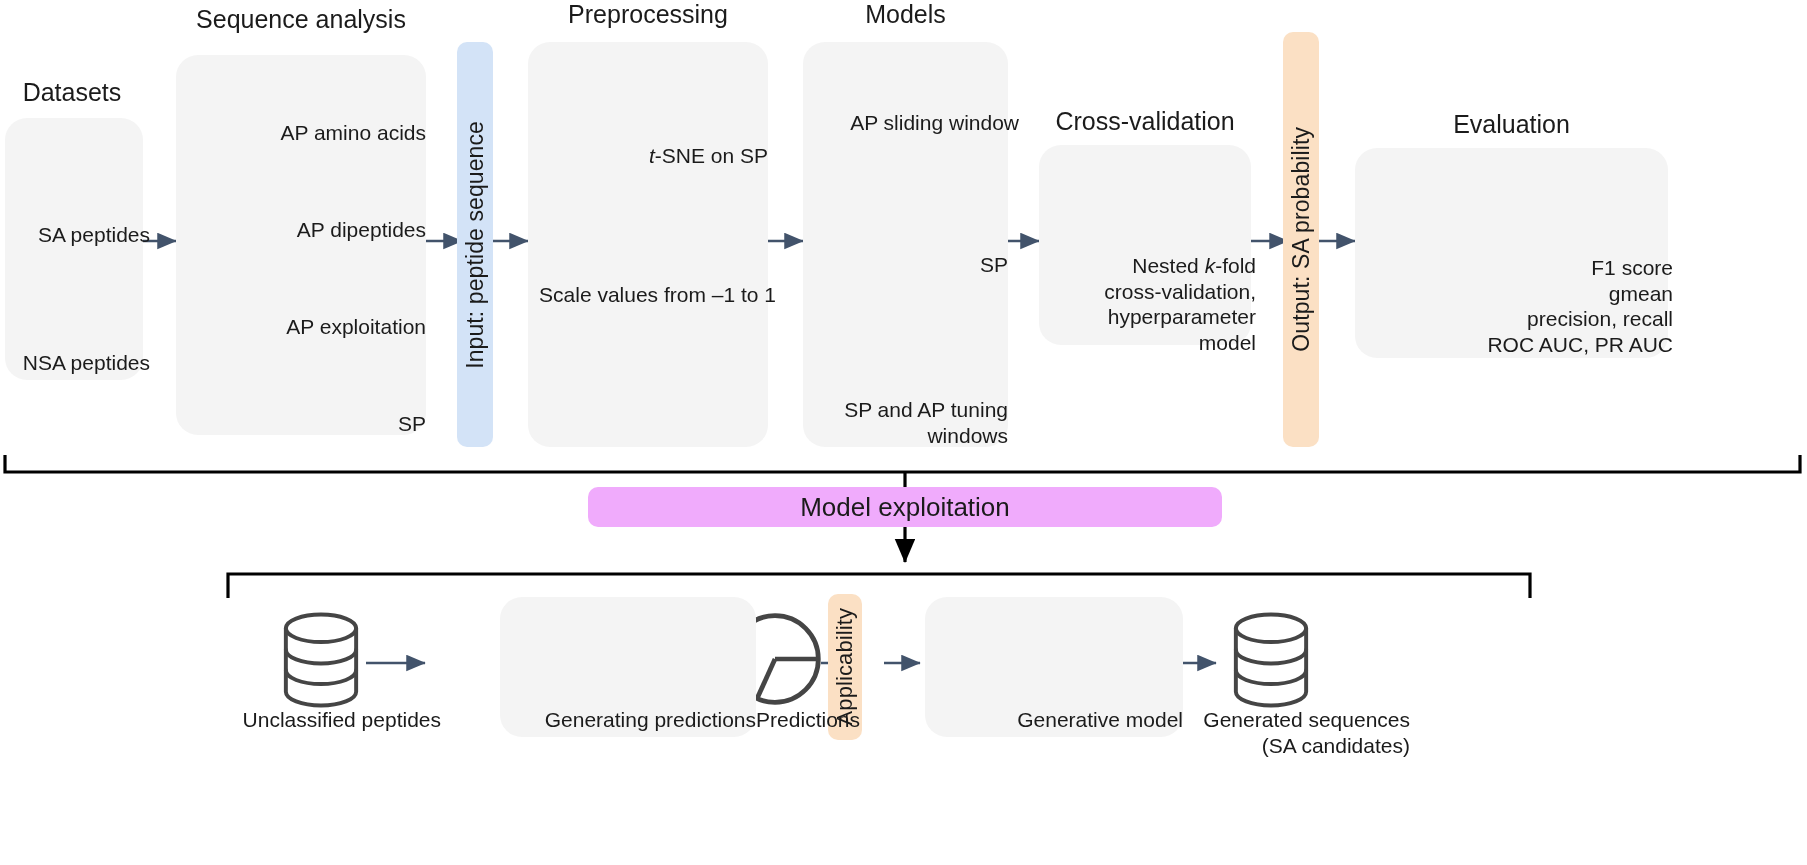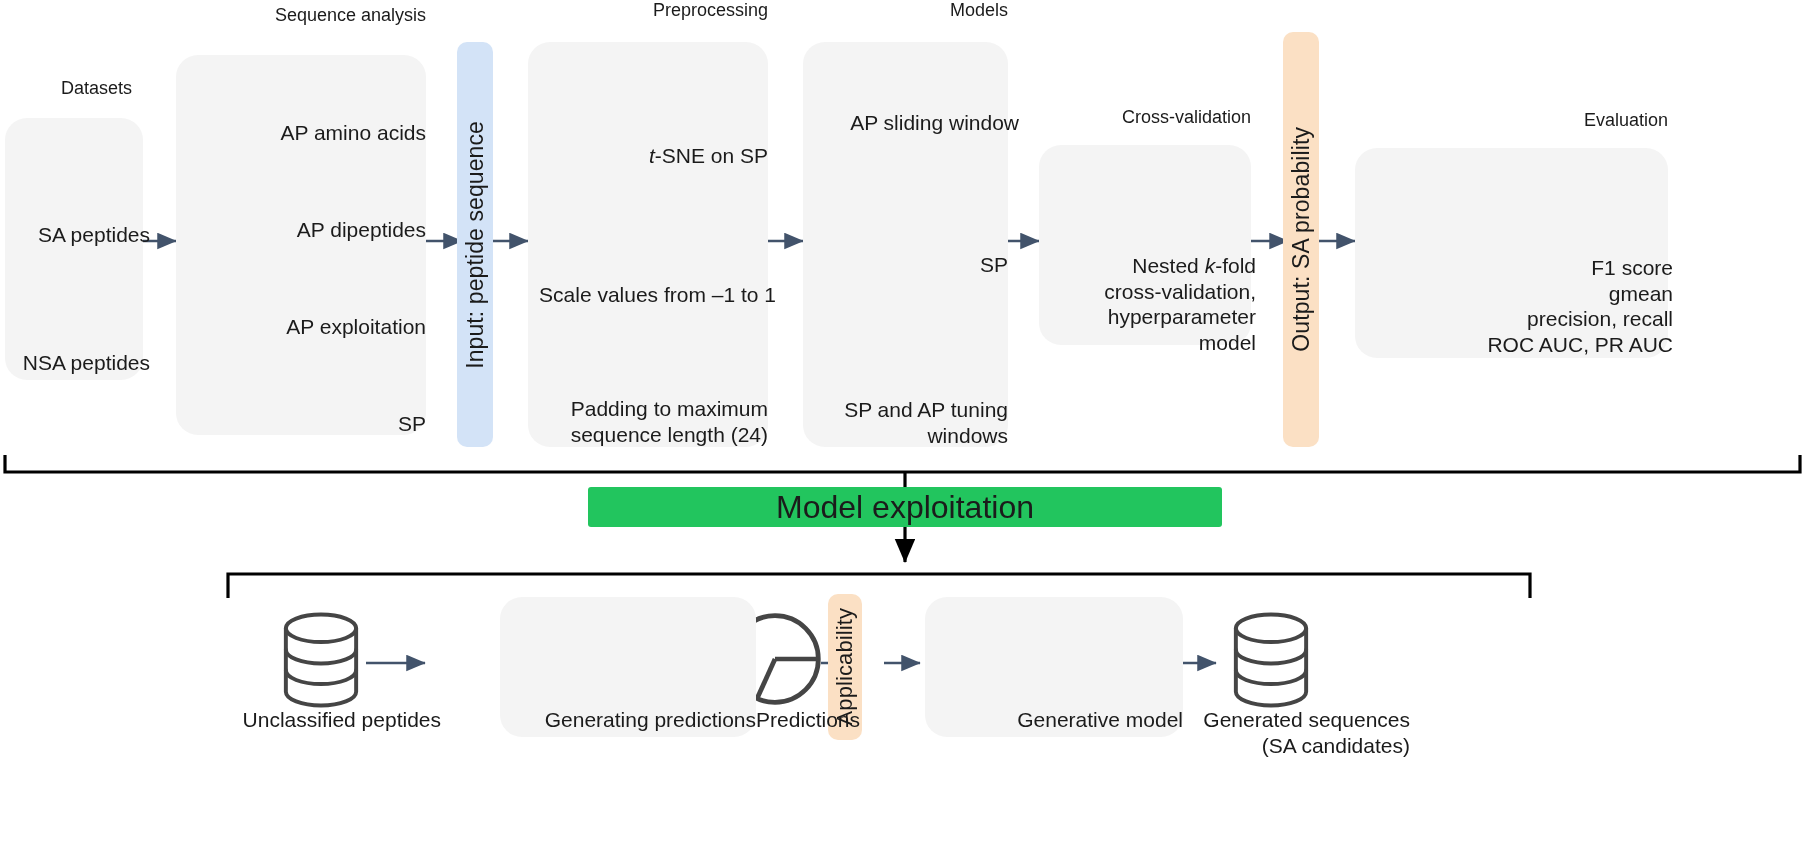--- a/index.html
+++ b/index.html
@@ -29,42 +29,42 @@
   }
   .vert-text {
     writing-mode: vertical-rl;
     transform: rotate(180deg);
     white-space: nowrap;
     font-size: 23px;
     letter-spacing: .1px;
   }
 
   .section-title {
-    font-size: 18px;
-    text-align: right;
+    font-size: 25px;
+    text-align: center;
     white-space: nowrap;
   }
 
   .cap {
     font-size: 21px;
     text-align: right;
     line-height: 1.22;
     white-space: pre-line;
   }
 
   
   .bracket { stroke: #000; stroke-width: 3.2; fill: none; }
 
   .greenbar {
-    background: #22c55e;
-    border-radius: 3px;
+    background: #f0abfc;
+    border-radius: 10px;
     display: flex;
     align-items: center;
     justify-content: center;
-    font-size: 32px;
+    font-size: 26px;
   }
 </style>
 </head>
 <body>
 
 <div class="canvas">
 
   <svg class="abs" style="left:0;top:0" width="1807" height="865">
     <defs>
       <marker id="ah" markerWidth="9" markerHeight="9" refX="7.2" refY="3.2" orient="auto" markerUnits="strokeWidth">
@@ -258,22 +258,20 @@
   <div class="abs cap" style="left:176px;top:411px;width:250px">SP</div>
 
   <div class="abs accent-bar" style="left:457px;top:42px;width:36px;height:405px;background:#d3e3f7">
     <span class="vert-text">Input: peptide sequence</span>
   </div>
 
   <div class="abs section-title" style="left:528px;top:0px;width:240px">Preprocessing</div>
   <div class="abs panel" style="left:528px;top:42px;width:240px;height:405px"></div>
   <div class="abs cap" style="left:528px;top:143px;width:240px"><em>t</em><span>-SNE on SP</span></div>
   <div class="abs cap" style="left:520px;top:282px;width:256px">Scale values from –1 to 1</div>
-  <div class="abs cap" style="left:528px;top:396px;width:240px">Padding to maximum
-sequence length (24)</div>
 
   <div class="abs section-title" style="left:803px;top:0px;width:205px">Models</div>
   <div class="abs panel" style="left:803px;top:42px;width:205px;height:405px"></div>
   <div class="abs cap" style="left:793px;top:110px;width:226px">AP sliding window</div>
   <div class="abs cap" style="left:803px;top:252px;width:205px">SP</div>
   <div class="abs cap" style="left:803px;top:397px;width:205px">SP and AP tuning
 windows</div>
 
   <div class="abs section-title" style="left:1039px;top:107px;width:212px">Cross-validation</div>
   <div class="abs panel" style="left:1039px;top:145px;width:212px;height:200px"></div>

